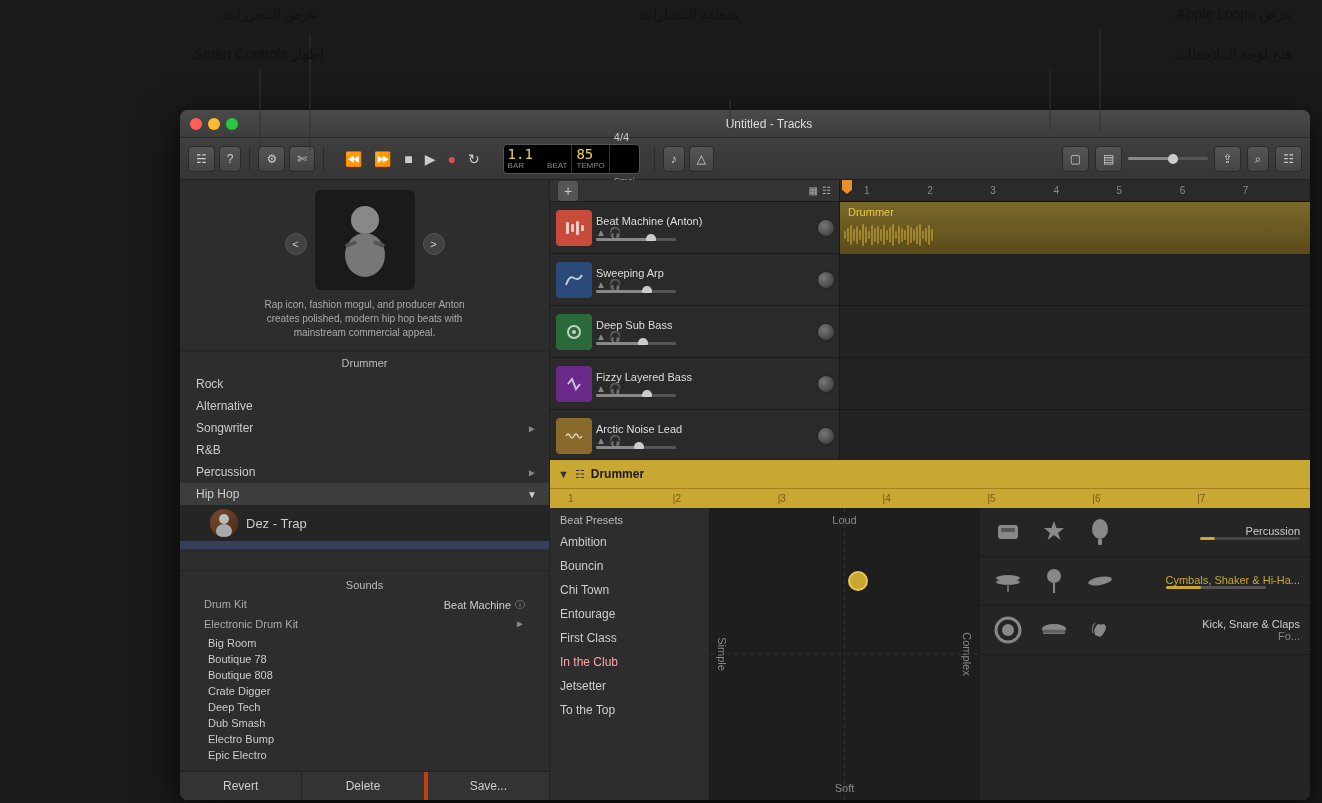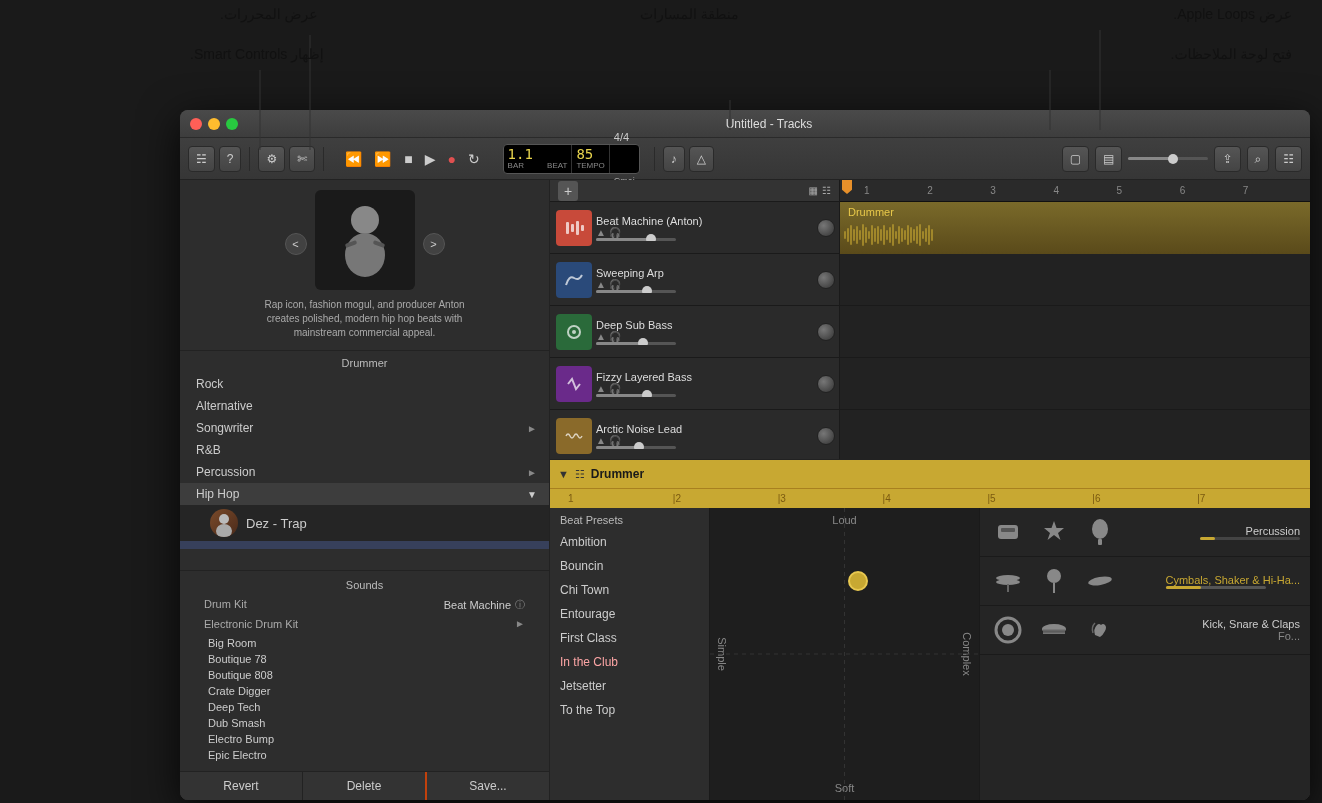--- a/index.html
+++ b/index.html
@@ -227,21 +227,21 @@
     .library-bottom {
       display: flex;
       border-top: 1px solid #222;
       background: #333;
     }
     .lib-btn {
       flex: 1; padding: 7px; text-align: center;
       font-size: 12px; color: #ccc;
       cursor: pointer; border: none; background: none;
     }
-    .lib-btn-del { border-left: 1px solid #222; border-right: 2px solid #c2410c; }
+    .lib-btn-del { border-left: 1px solid #222; border-right: 4px solid #c2410c; }
 
     
     .right-area {
       flex: 1;
       display: flex;
       flex-direction: column;
       overflow: hidden;
     }
 
     

